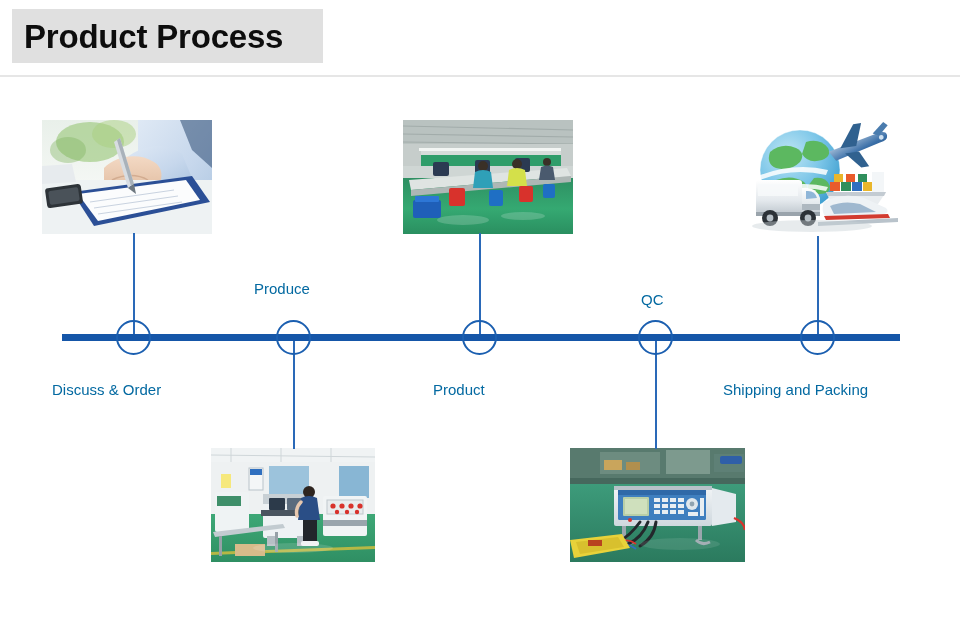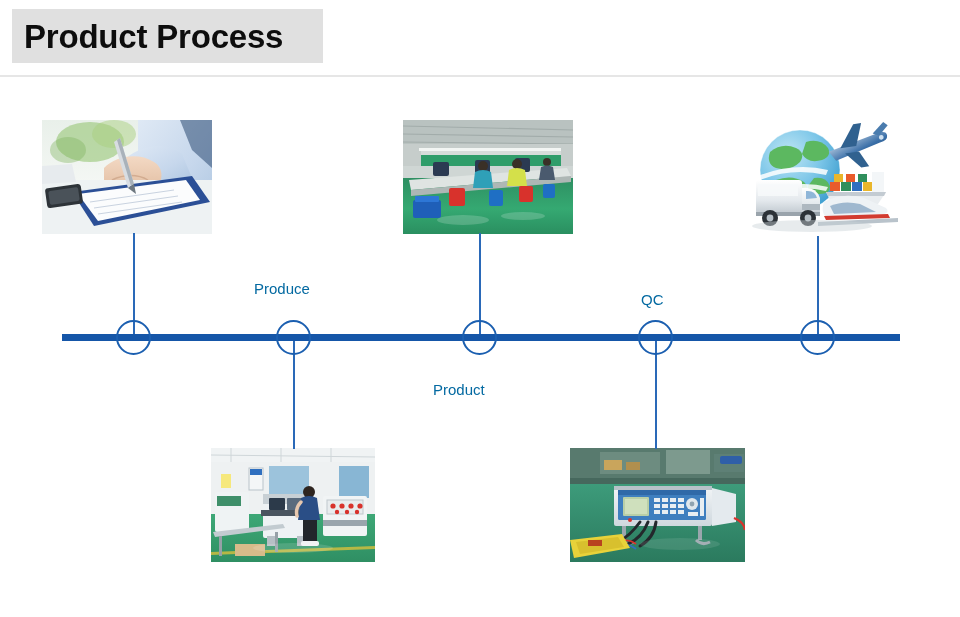--- a/index.html
+++ b/index.html
@@ -451,17 +451,19 @@
   <div class="connector" style="left:817px; top:236px; height:101px;"></div>
 
   <div id="timeline-bar"></div>
 
   <div class="node-circle" style="left:116px;"></div>
   <div class="node-circle" style="left:276px;"></div>
   <div class="node-circle" style="left:462px;"></div>
   <div class="node-circle" style="left:638px;"></div>
   <div class="node-circle" style="left:800px;"></div>
 
+  <div class="stage-label" style="left:52px; top:382px;">Discuss &amp; Order</div>
   <div class="stage-label" style="left:254px; top:281px;">Produce</div>
   <div class="stage-label" style="left:433px; top:382px;">Product</div>
   <div class="stage-label" style="left:641px; top:292px;">QC</div>
+  <div class="stage-label" style="left:723px; top:382px;">Shipping and Packing</div>
 
 </div>
 
 </body></html>

